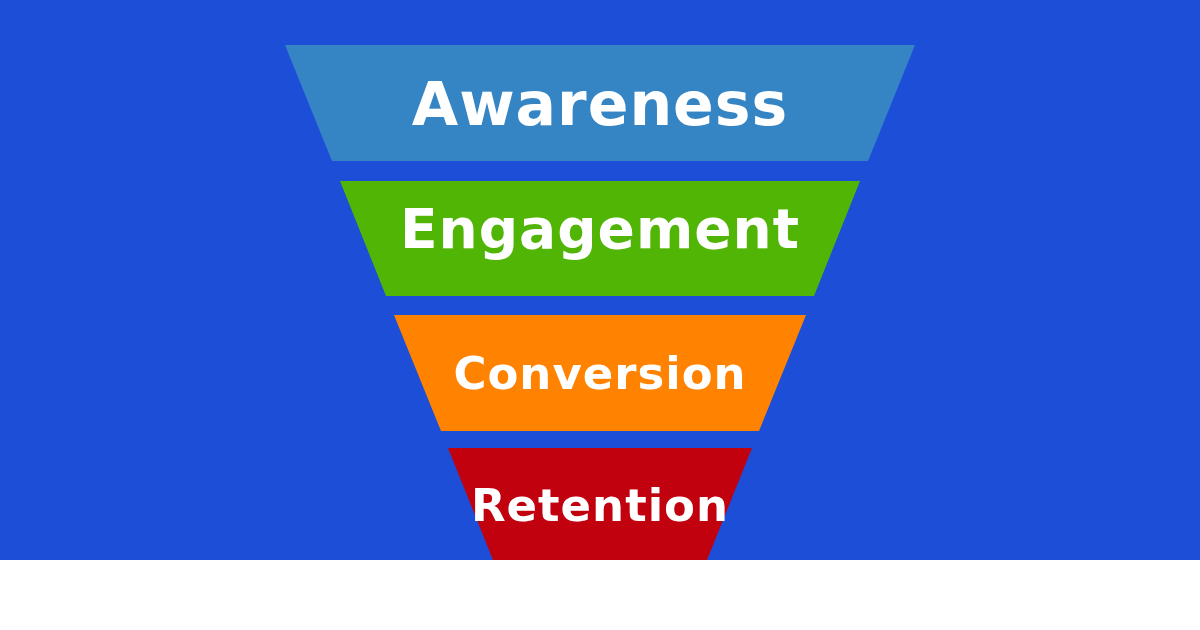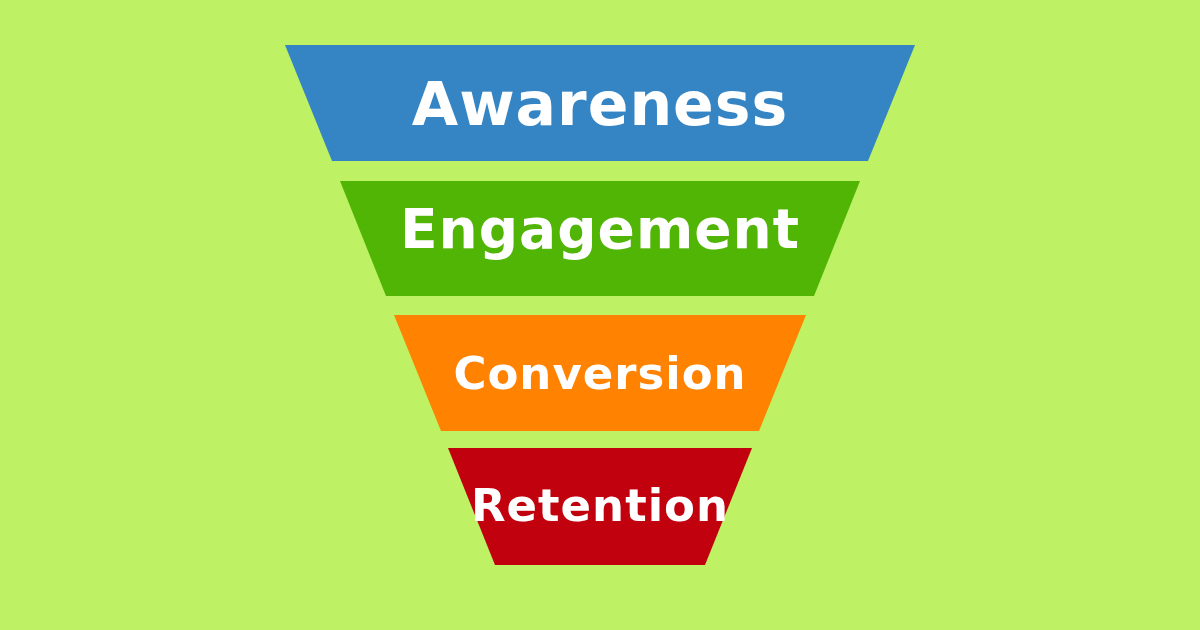--- a/index.html
+++ b/index.html
@@ -2,23 +2,23 @@
 <html><head>
 <meta charset="utf-8">
 <style>
   html, body {
     margin: 0;
     padding: 0;
     background: #ffffff;
   }
   .stage-canvas {
     width: 1200px;
-    height: 630px;
+    height: 560px;
     position: relative;
-    background: #bef264;
+    background: #1d4ed8;
     overflow: hidden;
   }
   svg.funnel {
     display: block;
     width: 1200px;
     height: 630px;
   }
   text.stage-label {
     font-family: "DejaVu Sans", "Liberation Sans", sans-serif;
     font-weight: 700;

